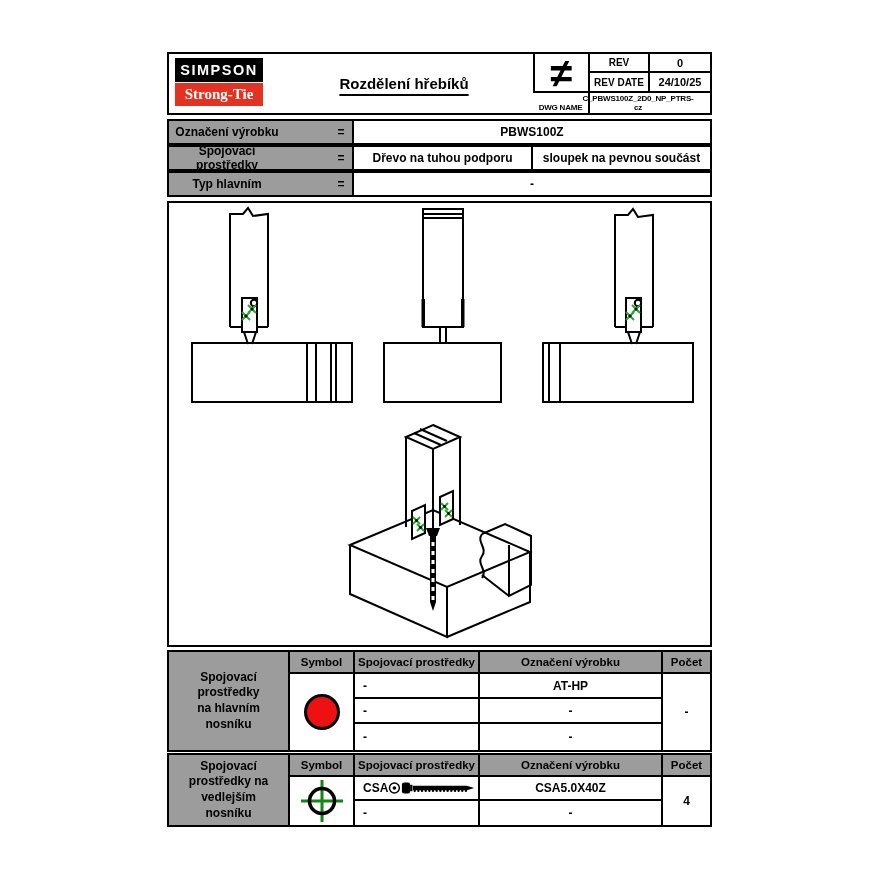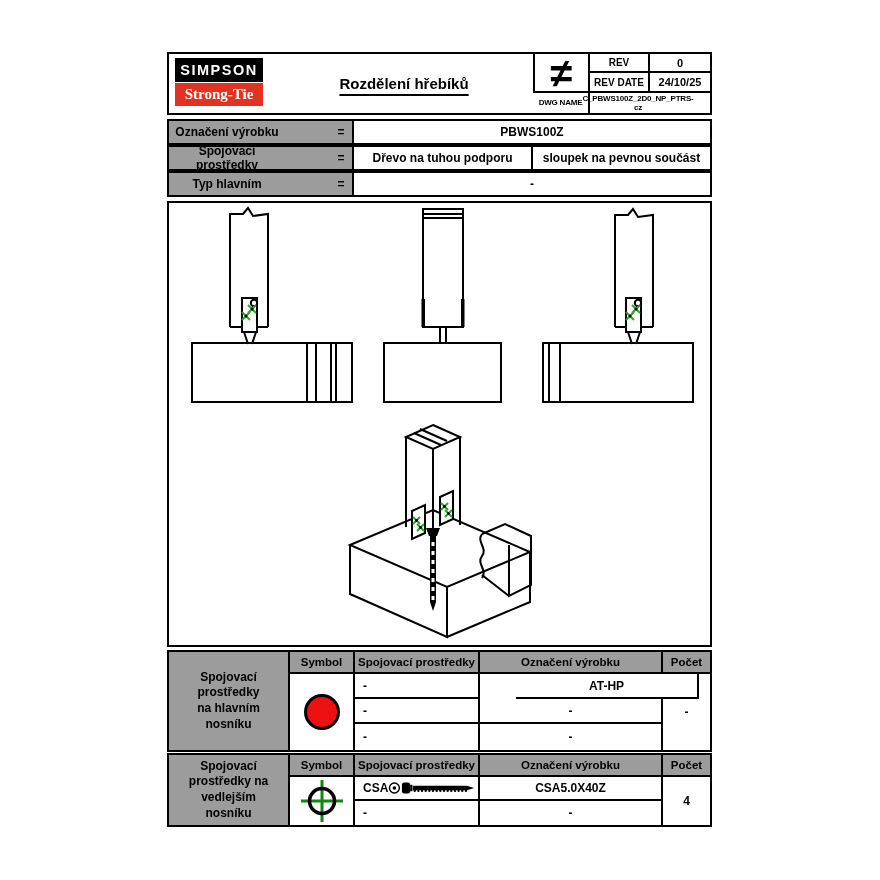--- a/index.html
+++ b/index.html
@@ -44,21 +44,21 @@
       <div class="logo-black">SIMPSON</div>
       <div class="logo-red">Strong-Tie</div>
     </div>
     <div class="title">Rozdělení hřebíků</div>
 
     <div class="c bl bb neq" style="left:364px;top:0;width:55px;height:39px;">≠</div>
     <div class="c bl bb s10" style="left:419px;top:0;width:60px;height:19px;">REV</div>
     <div class="c bl bb s11" style="left:479px;top:0;width:62px;height:19px;">0</div>
     <div class="c bl bb s10" style="left:419px;top:19px;width:60px;height:20px;">REV DATE</div>
     <div class="c bl bb s11" style="left:479px;top:19px;width:62px;height:20px;">24/10/25</div>
-    <div class="c s8" style="left:364px;top:39px;width:55px;height:19px;">DWG NAME</div>
+    <div class="c s8" style="left:364px;top:39px;width:55px;height:28px;">DWG NAME</div>
     <div class="c bl s8" style="left:419px;top:39px;width:98px;height:20px;">C_PBWS100Z_2D0_NP_PTRS-cz</div>
   </div>
 
   <div class="box" style="top:67px;height:26px;">
     <div class="c gray br" style="left:0;top:0;width:185px;height:22px;">
       <span class="s12" style="flex:1;">Označení výrobku</span>
       <span class="s12" style="width:22px;">=</span>
     </div>
     <div class="c s12" style="left:185px;top:0;width:356px;height:22px;">PBWS100Z</div>
   </div>
@@ -181,21 +181,21 @@
     <div class="c gray br bb s115" style="left:121px;top:0;width:65px;height:22px;">Symbol</div>
     <div class="c gray br bb s115" style="left:186px;top:0;width:125px;height:22px;">Spojovací prostředky</div>
     <div class="c gray br bb s115" style="left:311px;top:0;width:183px;height:22px;">Označení výrobku</div>
     <div class="c gray bb s115" style="left:494px;top:0;width:47px;height:22px;">Počet</div>
 
     <div class="c br" style="left:121px;top:22px;width:65px;height:76px;">
       <div class="red-dot"></div>
     </div>
 
     <div class="c br bb s12 left" style="left:186px;top:22px;width:125px;height:25px;">-</div>
-    <div class="c br bb s12" style="left:311px;top:22px;width:183px;height:25px;margin-left:36px;">AT-HP</div>
+    <div class="c br bb s12" style="left:311px;top:22px;width:183px;height:25px;">AT-HP</div>
     <div class="c br bb s12 left" style="left:186px;top:47px;width:125px;height:25px;">-</div>
     <div class="c br bb s12" style="left:311px;top:47px;width:183px;height:25px;">-</div>
     <div class="c br s12 left" style="left:186px;top:72px;width:125px;height:26px;">-</div>
     <div class="c br s12" style="left:311px;top:72px;width:183px;height:26px;">-</div>
 
     <div class="c s12" style="left:494px;top:22px;width:47px;height:76px;">-</div>
   </div>
 
   <div class="box" style="top:701px;height:74px;">
     <div class="c gray br s12 pre" style="left:0;top:0;width:121px;height:70px;">Spojovací

